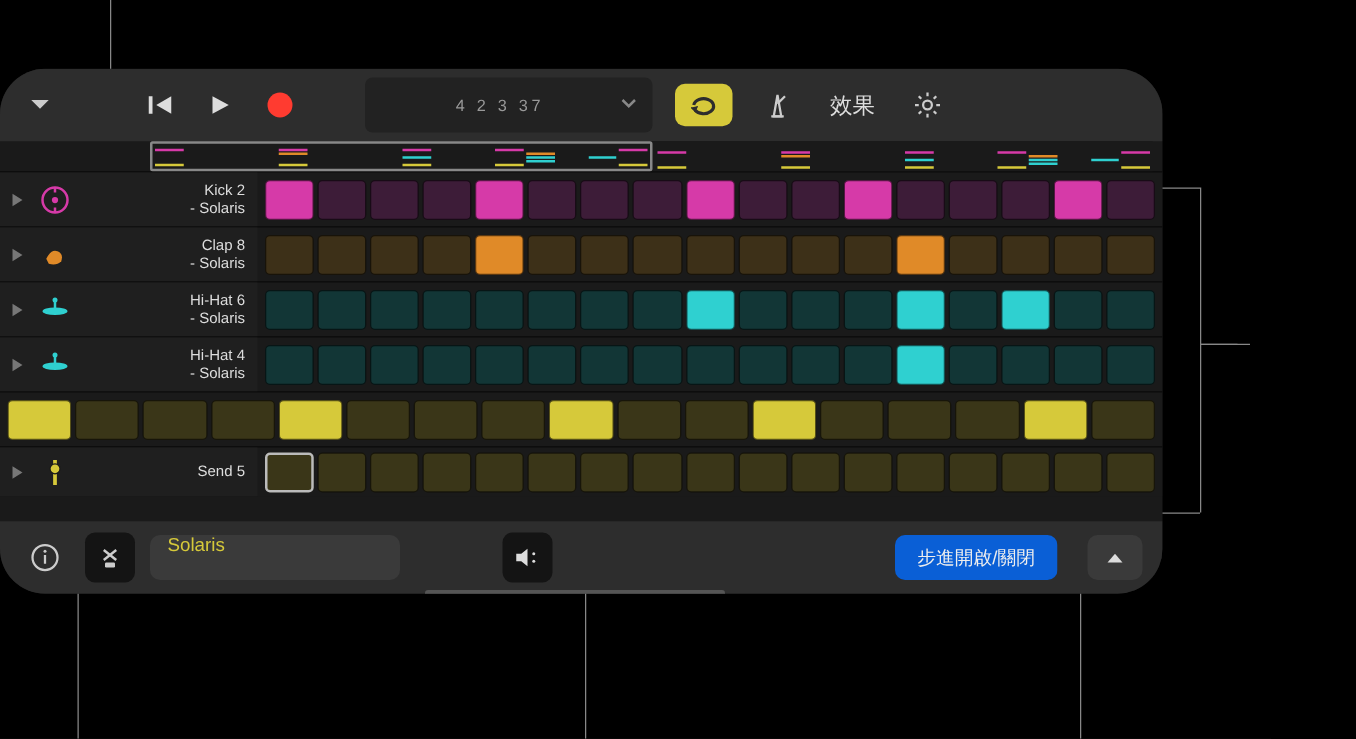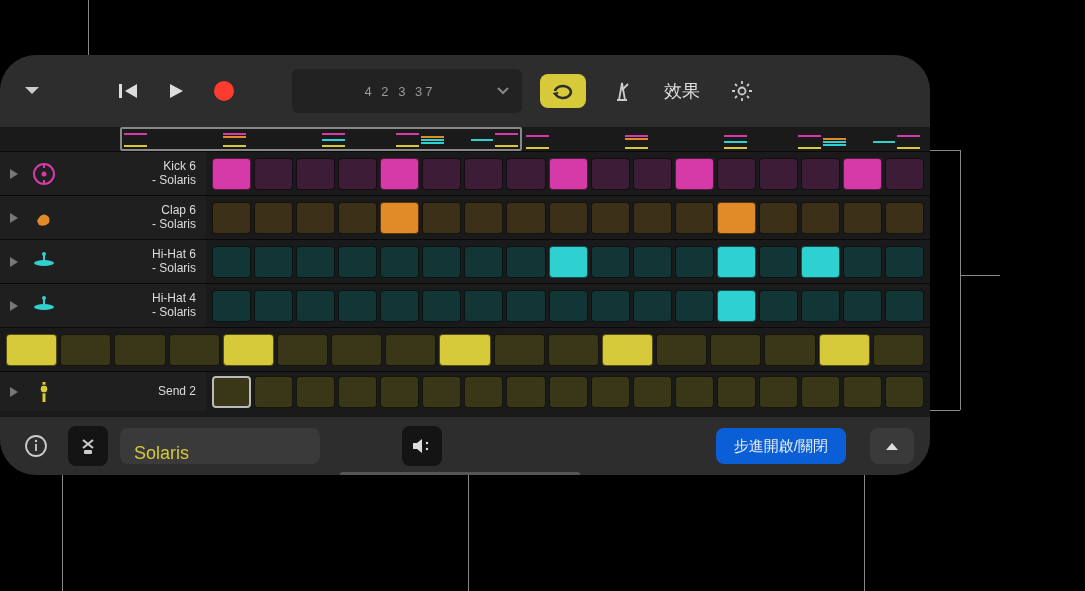--- a/index.html
+++ b/index.html
@@ -17,21 +17,21 @@
     left: 0;
     top: 55px;
     width: 930px;
     height: 420px;
     background: #1a1a1a;
     border-radius: 36px;
     overflow: hidden;
   }
   
   .toolbar {
-    height: 72px;
+    height: 58px;
     background: #2d2d2d;
     display: flex;
     align-items: center;
     padding: 0 12px;
     gap: 8px;
   }
   .tb-btn {
     width: 40px; height: 40px;
     display: flex; align-items: center; justify-content: center;
     color: #ddd;
@@ -143,24 +143,24 @@
   .bb-icon {
     width:40px;height:40px;display:flex;align-items:center;justify-content:center;
     color:#ccc; border-radius:8px;
   }
   .bb-icon.dark { background:#141414; }
   .kit-name {
     background:#3a3a3a;
     border-radius:8px;
     height:36px;
     flex:0 0 200px;
-    display:flex;align-items:flex-end;
+    display:flex;align-items:flex-start;
     padding:0 14px;
     color:#d6c93a;
-    font-size:18px;
+    font-size:15px;
   }
   .mode-seg {
     display:flex;
     border-radius:8px;
     overflow:hidden;
     margin-left:auto;
     height:36px;
   }
   .seg {
     padding:0 18px;
@@ -502,21 +502,21 @@
     </div>
     <div class="row-icon">
             <svg width="26" height="26" viewBox="0 0 26 26">
               <circle cx="13" cy="13" r="10" fill="none" stroke="#d63aa8" stroke-width="2"></circle>
               <circle cx="13" cy="13" r="2.5" fill="#d63aa8"></circle>
               <line x1="13" y1="3" x2="13" y2="7" stroke="#d63aa8" stroke-width="2"></line>
               <line x1="13" y1="19" x2="13" y2="23" stroke="#d63aa8" stroke-width="2"></line>
             </svg>
           </div>
     <div class="row-label">
-      <span>Kick 6</span>
+      <span>Kick 2</span>
       <span class="l2">- Solaris</span>
     </div>
         </div>
         <div class="step-grid">
           <div class="step" style="background: rgb(214, 58, 168);"></div>
           <div class="step" style="background: rgb(61, 28, 56);"></div>
           <div class="step" style="background: rgb(61, 28, 56);"></div>
           <div class="step" style="background: rgb(61, 28, 56);"></div>
           <div class="step" style="background: rgb(214, 58, 168);"></div>
           <div class="step" style="background: rgb(61, 28, 56);"></div>
@@ -539,21 +539,21 @@
       <svg width="10" height="12" viewBox="0 0 10 12">
               <path d="M1 1 L9 6 L1 11 Z" fill="#777"></path>
             </svg>
     </div>
     <div class="row-icon">
             <svg width="26" height="26" viewBox="0 0 26 26">
               <path d="M6 16 Q10 8 15 10 Q20 12 18 18 Q14 22 8 20 Z" fill="#e08a28"></path>
             </svg>
           </div>
     <div class="row-label">
-      <span>Clap 6</span>
+      <span>Clap 8</span>
       <span class="l2">- Solaris</span>
     </div>
         </div>
         <div class="step-grid">
           <div class="step" style="background: rgb(61, 48, 24);"></div>
           <div class="step" style="background: rgb(61, 48, 24);"></div>
           <div class="step" style="background: rgb(61, 48, 24);"></div>
           <div class="step" style="background: rgb(61, 48, 24);"></div>
           <div class="step" style="background: rgb(224, 138, 40);"></div>
           <div class="step" style="background: rgb(61, 48, 24);"></div>
@@ -676,21 +676,21 @@
               <path d="M1 1 L9 6 L1 11 Z" fill="#777"></path>
             </svg>
     </div>
     <div class="row-icon">
             <svg width="26" height="26" viewBox="0 0 26 26">
               <line x1="13" y1="3" x2="13" y2="23" stroke="#d6c93a" stroke-width="3"></line>
               <circle cx="13" cy="10" r="4" fill="#d6c93a" stroke="#1a1a1a" stroke-width="1"></circle>
             </svg>
           </div>
     <div class="row-label">
-      <span>Send 2</span>
+      <span>Send 5</span>
       
     </div>
         </div>
         <div class="step-grid">
           <div class="step sel" style="background: rgb(58, 54, 24);"></div>
           <div class="step" style="background: rgb(58, 54, 24);"></div>
           <div class="step" style="background: rgb(58, 54, 24);"></div>
           <div class="step" style="background: rgb(58, 54, 24);"></div>
           <div class="step" style="background: rgb(58, 54, 24);"></div>
           <div class="step" style="background: rgb(58, 54, 24);"></div>

